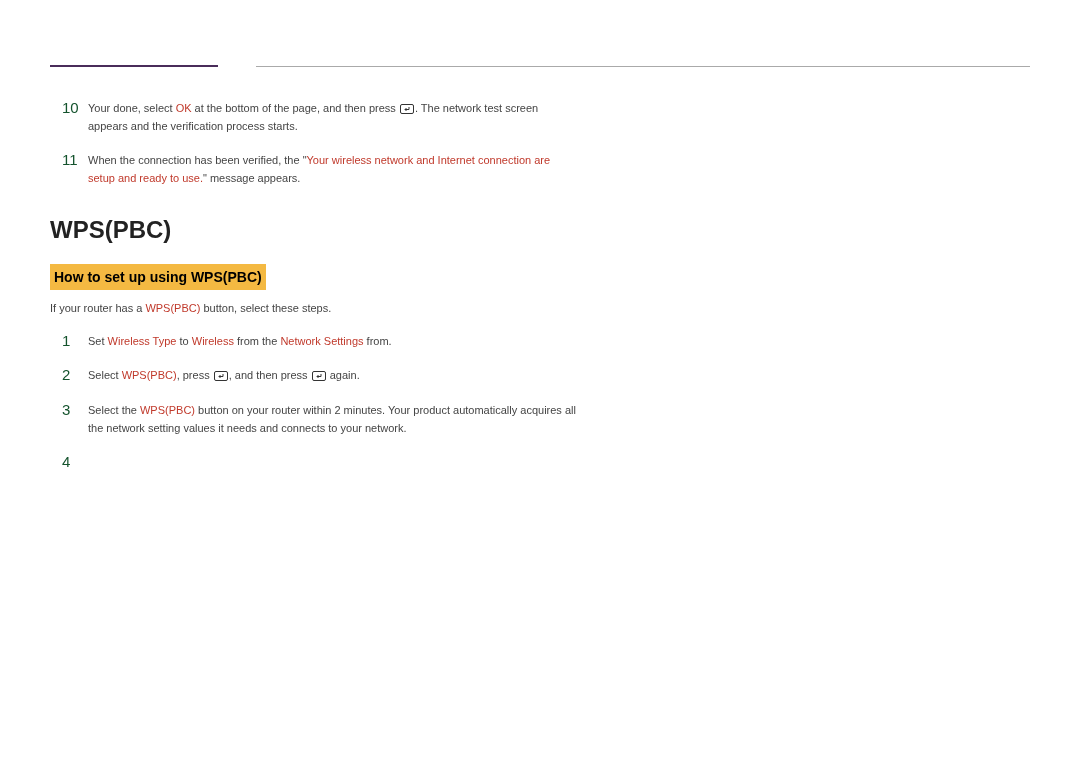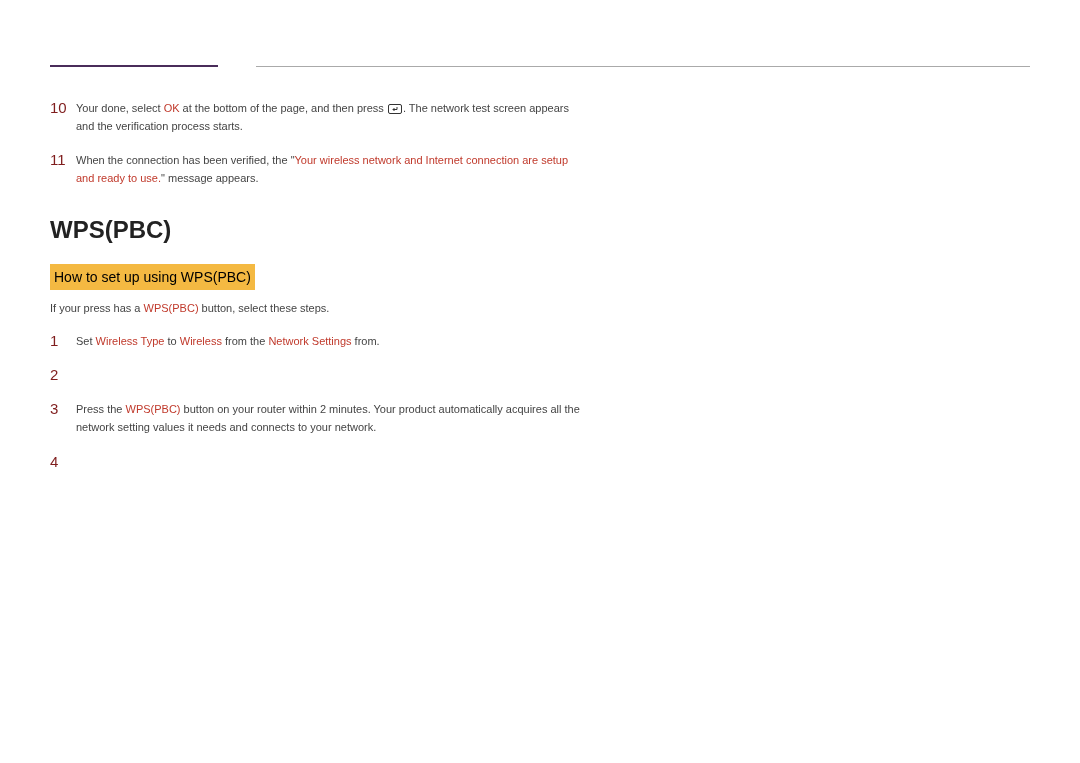--- a/index.html
+++ b/index.html
@@ -30,24 +30,25 @@
     background: #aaa;
   }
   .step-item {
     display: flex;
     margin-bottom: 16px;
     max-width: 530px;
   }
   .step-num {
     font-size: 15px;
     font-weight: 400;
-    color: #7f1d1d;
+    color: #14532d;
     width: 26px;
     flex-shrink: 0;
     line-height: 1.2;
+    margin-left: 12px;
   }
   .step-body {
     color: #444;
     padding-top: 1px;
   }
   .bold-accent {
     color: #c0392b;
     font-weight: 400;
   }
   .section-heading {
@@ -55,21 +56,21 @@
     font-weight: 700;
     color: #222;
     margin-top: 24px;
     margin-bottom: 14px;
   }
   .sub-heading {
     display: inline-block;
     background: #f4b942;
     color: #000;
     font-size: 14px;
-    font-weight: 400;
+    font-weight: 700;
     padding: 2px 4px;
     margin-bottom: 10px;
   }
   .intro-text {
     color: #444;
     margin-bottom: 14px;
   }
   .enter-icon {
     display: inline-block;
     vertical-align: middle;
@@ -102,36 +103,45 @@
   </div>
 </div>
 
 <h1 class="section-heading">WPS(PBC)</h1>
 
 <div>
   <span class="sub-heading">How to set up using WPS(PBC)</span>
 </div>
 
 <p class="intro-text">
-  <span>If your press has a </span><span class="bold-accent">WPS(PBC)</span><span> button, select these steps.</span>
+  <span>If your router has a </span><span class="bold-accent">WPS(PBC)</span><span> button, select these steps.</span>
 </p>
 
 <div class="step-item">
   <div class="step-num">1</div>
   <div class="step-body">
     <span>Set </span><span class="bold-accent">Wireless Type</span><span> to </span><span class="bold-accent">Wireless</span><span> from the </span><span class="bold-accent">Network Settings</span><span> from.</span>
   </div>
 </div>
 
 <div class="step-item">
   <div class="step-num">2</div>
+  <div class="step-body">
+    <span>Select </span><span class="bold-accent">WPS(PBC)</span><span>, press </span><span class="enter-icon"><svg width="14" height="10" viewBox="0 0 14 10">
+          <rect x="0.5" y="0.5" width="13" height="9" rx="1.5" fill="none" stroke="#333" stroke-width="1"></rect>
+          <path d="M9 3 L9 5.5 L5 5.5 M6.5 4 L5 5.5 L6.5 7" fill="none" stroke="#333" stroke-width="1"></path>
+        </svg></span><span>, and then press </span><span class="enter-icon"><svg width="14" height="10" viewBox="0 0 14 10">
+          <rect x="0.5" y="0.5" width="13" height="9" rx="1.5" fill="none" stroke="#333" stroke-width="1"></rect>
+          <path d="M9 3 L9 5.5 L5 5.5 M6.5 4 L5 5.5 L6.5 7" fill="none" stroke="#333" stroke-width="1"></path>
+        </svg></span><span> again.</span>
+  </div>
 </div>
 
 <div class="step-item">
   <div class="step-num">3</div>
   <div class="step-body">
-    <span>Press the </span><span class="bold-accent">WPS(PBC)</span><span> button on your router within 2 minutes. Your product automatically acquires all the network setting values it needs and connects to your network.</span>
+    <span>Select the </span><span class="bold-accent">WPS(PBC)</span><span> button on your router within 2 minutes. Your product automatically acquires all the network setting values it needs and connects to your network.</span>
   </div>
 </div>
 
 <div class="step-item">
   <div class="step-num">4</div>
 </div>
 
 </body></html>

